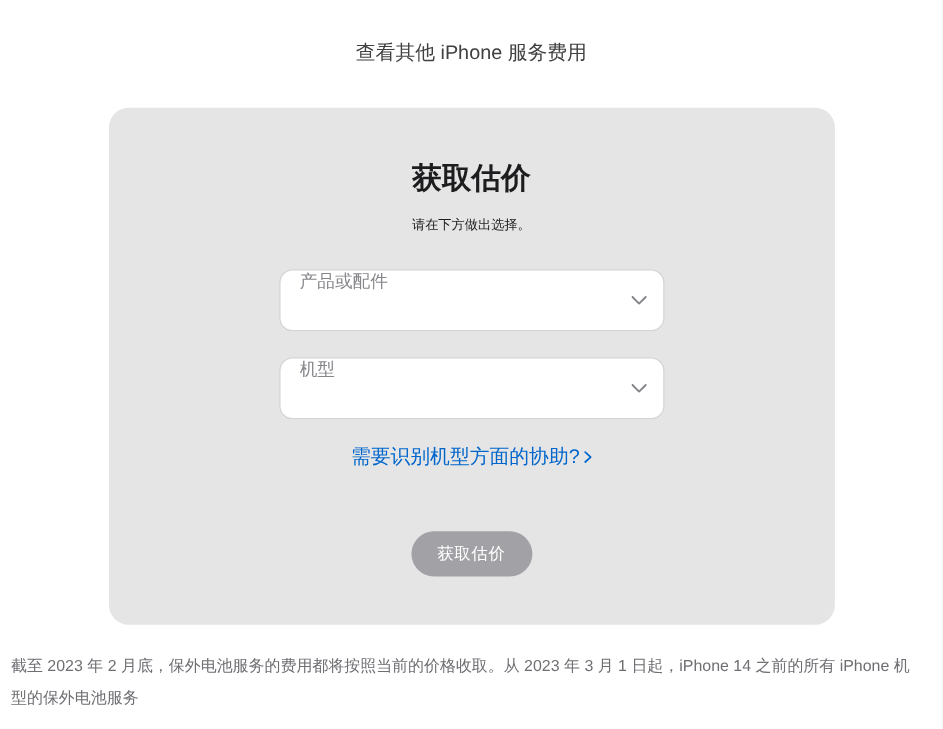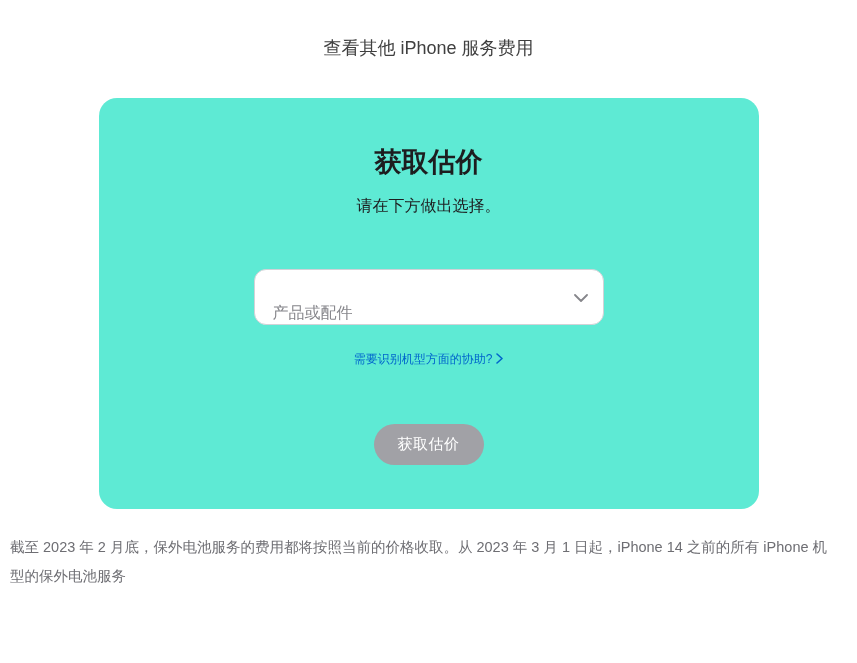--- a/index.html
+++ b/index.html
@@ -20,69 +20,69 @@
     }
     .top-link a {
       color: #404040;
       text-decoration: none;
       font-size: 18px;
       font-weight: 500;
     }
     .card {
       width: 660px;
       margin: 10px auto 0;
-      background: #5eead4;
+      background: #e5e5e5;
       border-radius: 18px;
       padding: 46px 48px 44px;
       text-align: center;
     }
     .card-title {
       font-size: 27px;
       font-weight: 600;
       color: #1d1d1f;
       margin-bottom: 16px;
     }
     .card-subtitle {
-      font-size: 16px;
+      font-size: 12px;
       color: #1d1d1f;
-      margin-bottom: 52px;
+      margin-bottom: 32px;
     }
     .select-wrap {
       width: 350px;
       margin: 0 auto 24px;
       position: relative;
     }
     .select-box {
       width: 100%;
       height: 56px;
       background: #fff;
       border: 1px solid #d2d2d7;
       border-radius: 12px;
       padding: 0 44px 0 18px;
       font-size: 16px;
       color: #86868b;
       text-align: left;
       cursor: pointer;
       display: flex;
-      align-items: flex-end;
+      align-items: flex-start;
     }
     .chevron {
       position: absolute;
       right: 16px;
       top: 50%;
       transform: translateY(-50%);
       pointer-events: none;
       color: #86868b;
     }
     .help-link {
       display: inline-flex;
       align-items: center;
       color: #0066cc;
       text-decoration: none;
-      font-size: 12px;
+      font-size: 18px;
       margin-top: -2px;
       margin-bottom: 56px;
     }
     .help-link .chev-right {
       margin-left: 4px;
     }
     .submit-btn {
       display: inline-block;
       background: #a1a1a6;
       color: #fff;
@@ -120,20 +120,30 @@
     <div class="select-box">
       <span>产品或配件</span>
     </div>
     <span class="chevron">
       <svg width="14" height="8" viewBox="0 0 14 8" fill="none">
           <path d="M1 1l6 6 6-6" stroke="#86868b" stroke-width="1.8" stroke-linecap="round" stroke-linejoin="round"></path>
         </svg>
     </span>
   </div>
 
+  <div class="select-wrap">
+    <div class="select-box">
+      <span>机型</span>
+    </div>
+    <span class="chevron">
+      <svg width="14" height="8" viewBox="0 0 14 8" fill="none">
+          <path d="M1 1l6 6 6-6" stroke="#86868b" stroke-width="1.8" stroke-linecap="round" stroke-linejoin="round"></path>
+        </svg>
+    </span>
+  </div>
 
   <div>
     <a href="#" class="help-link">
       <span>需要识别机型方面的协助?</span>
       <span class="chev-right">
         <svg width="7" height="11" viewBox="0 0 7 11" fill="none">
             <path d="M1 1l5 4.5L1 10" stroke="#0066cc" stroke-width="1.6" stroke-linecap="round" stroke-linejoin="round"></path>
           </svg>
       </span>
     </a>

